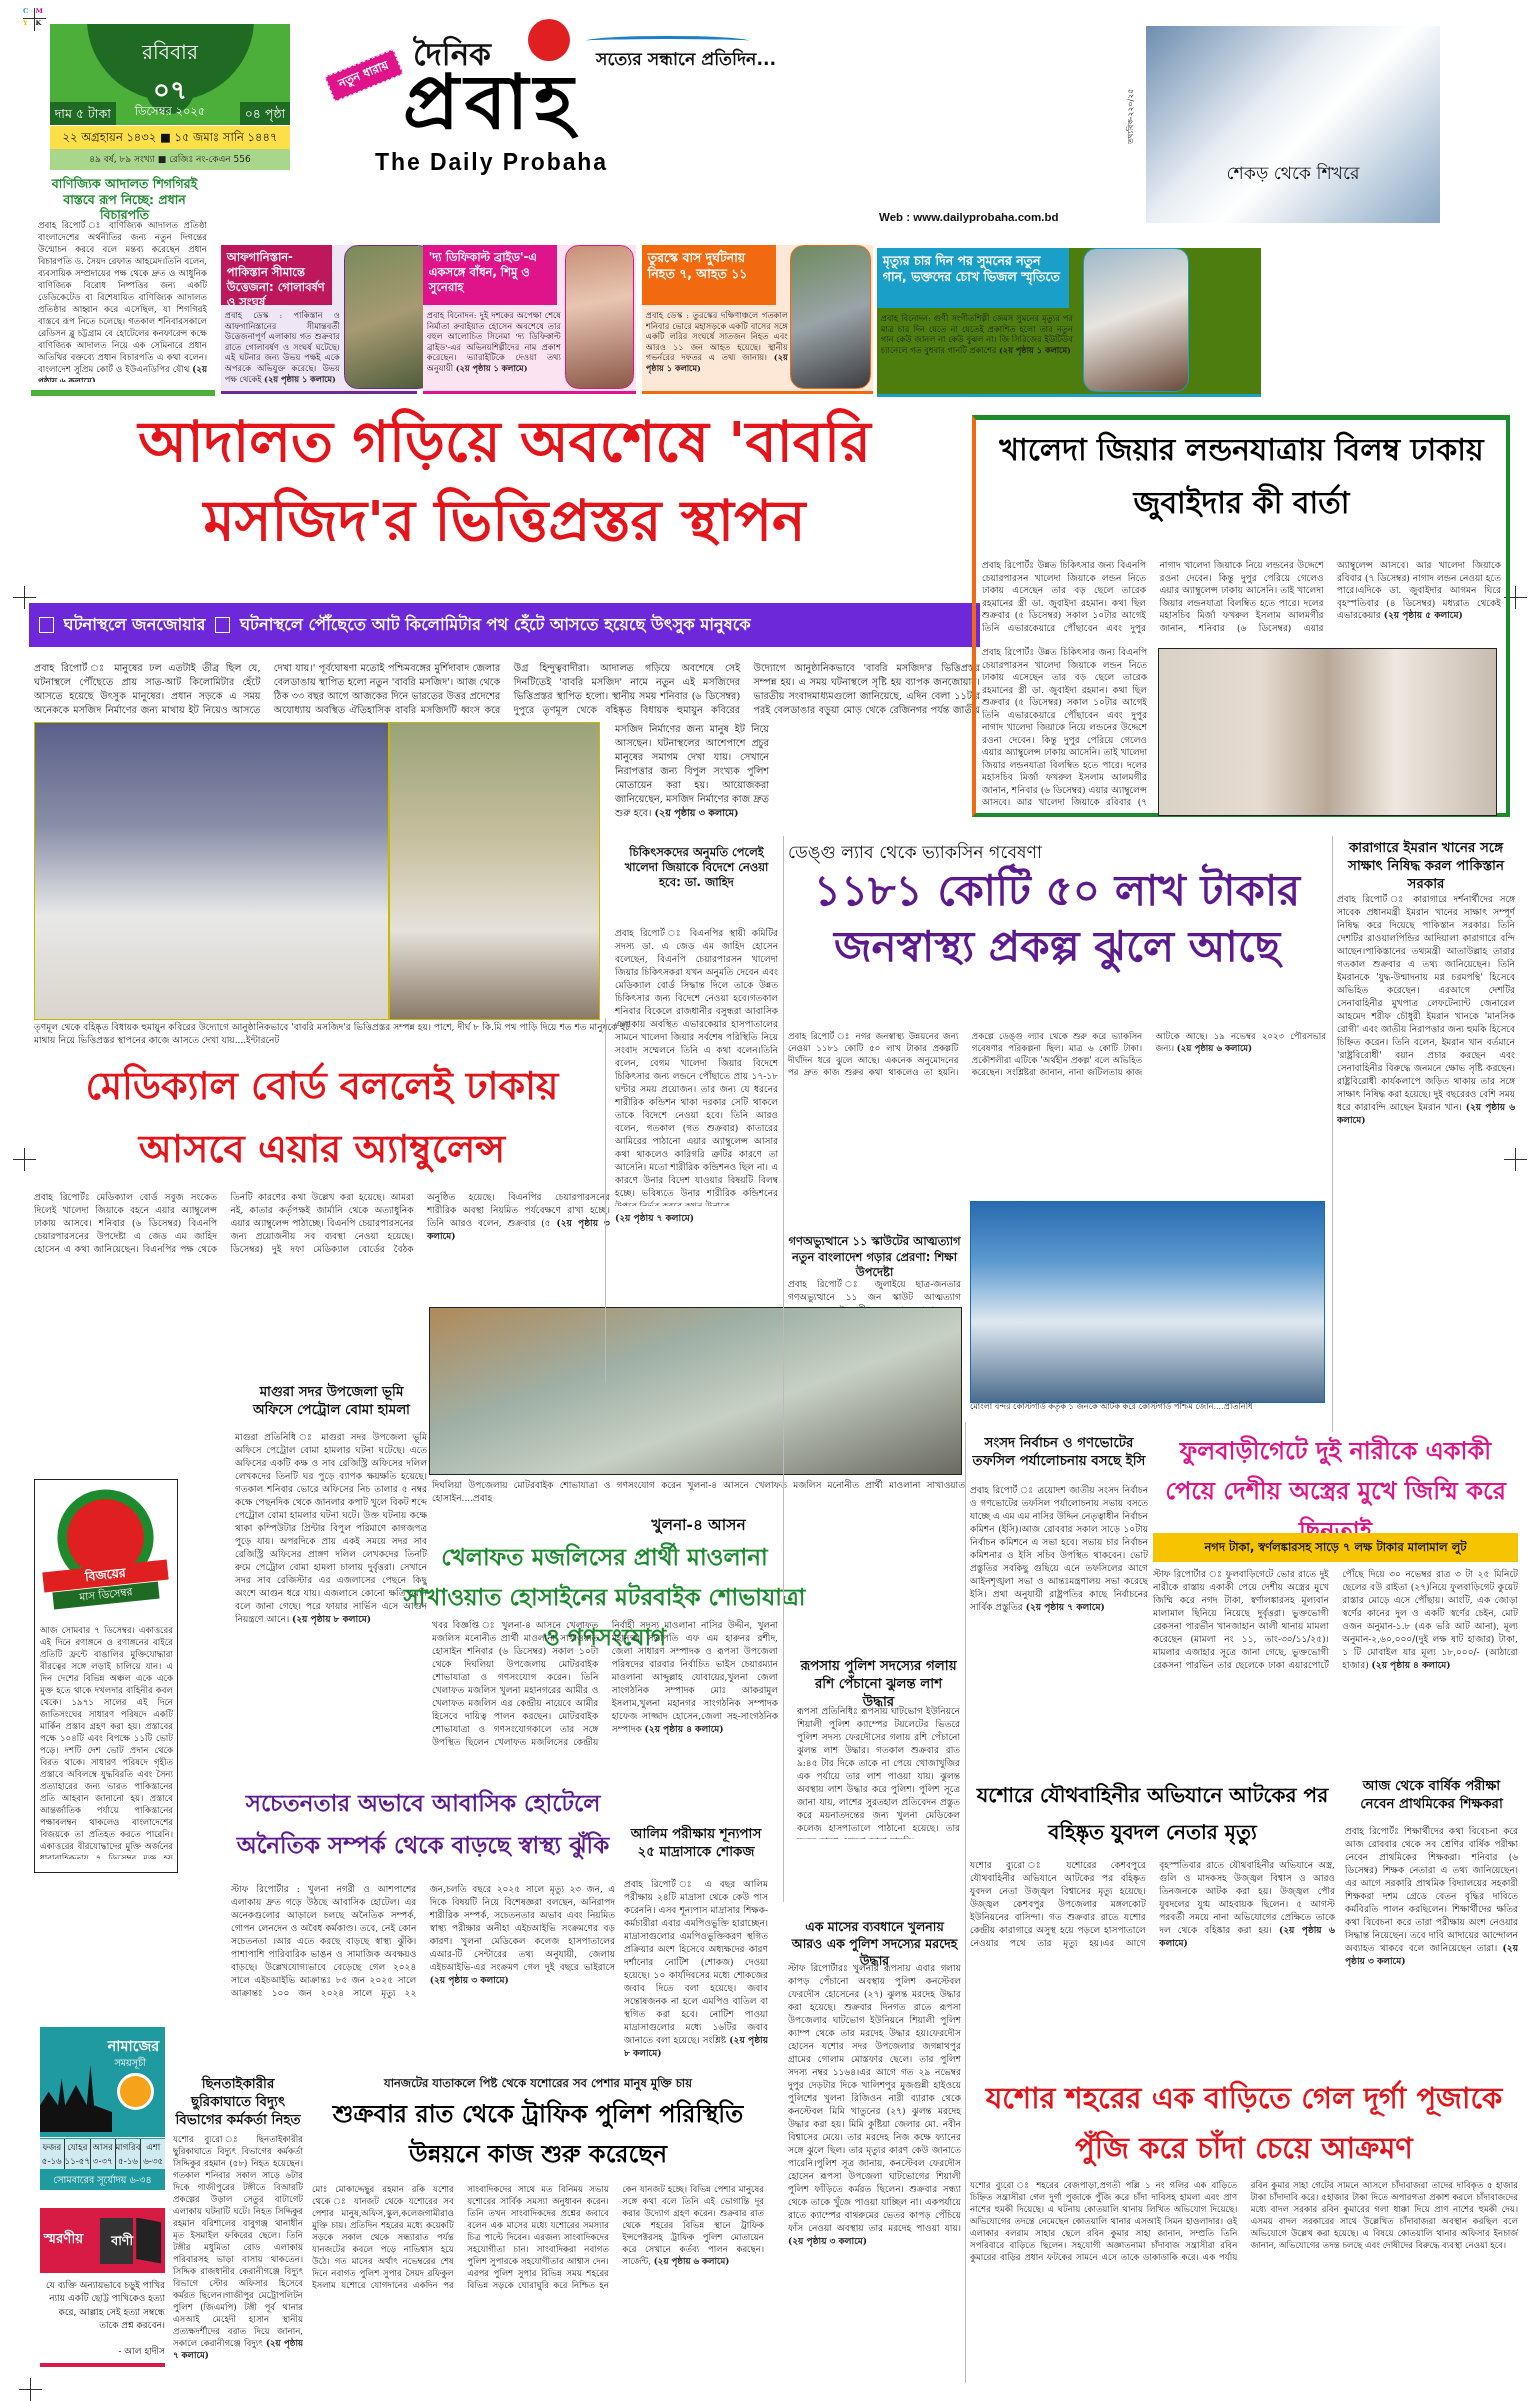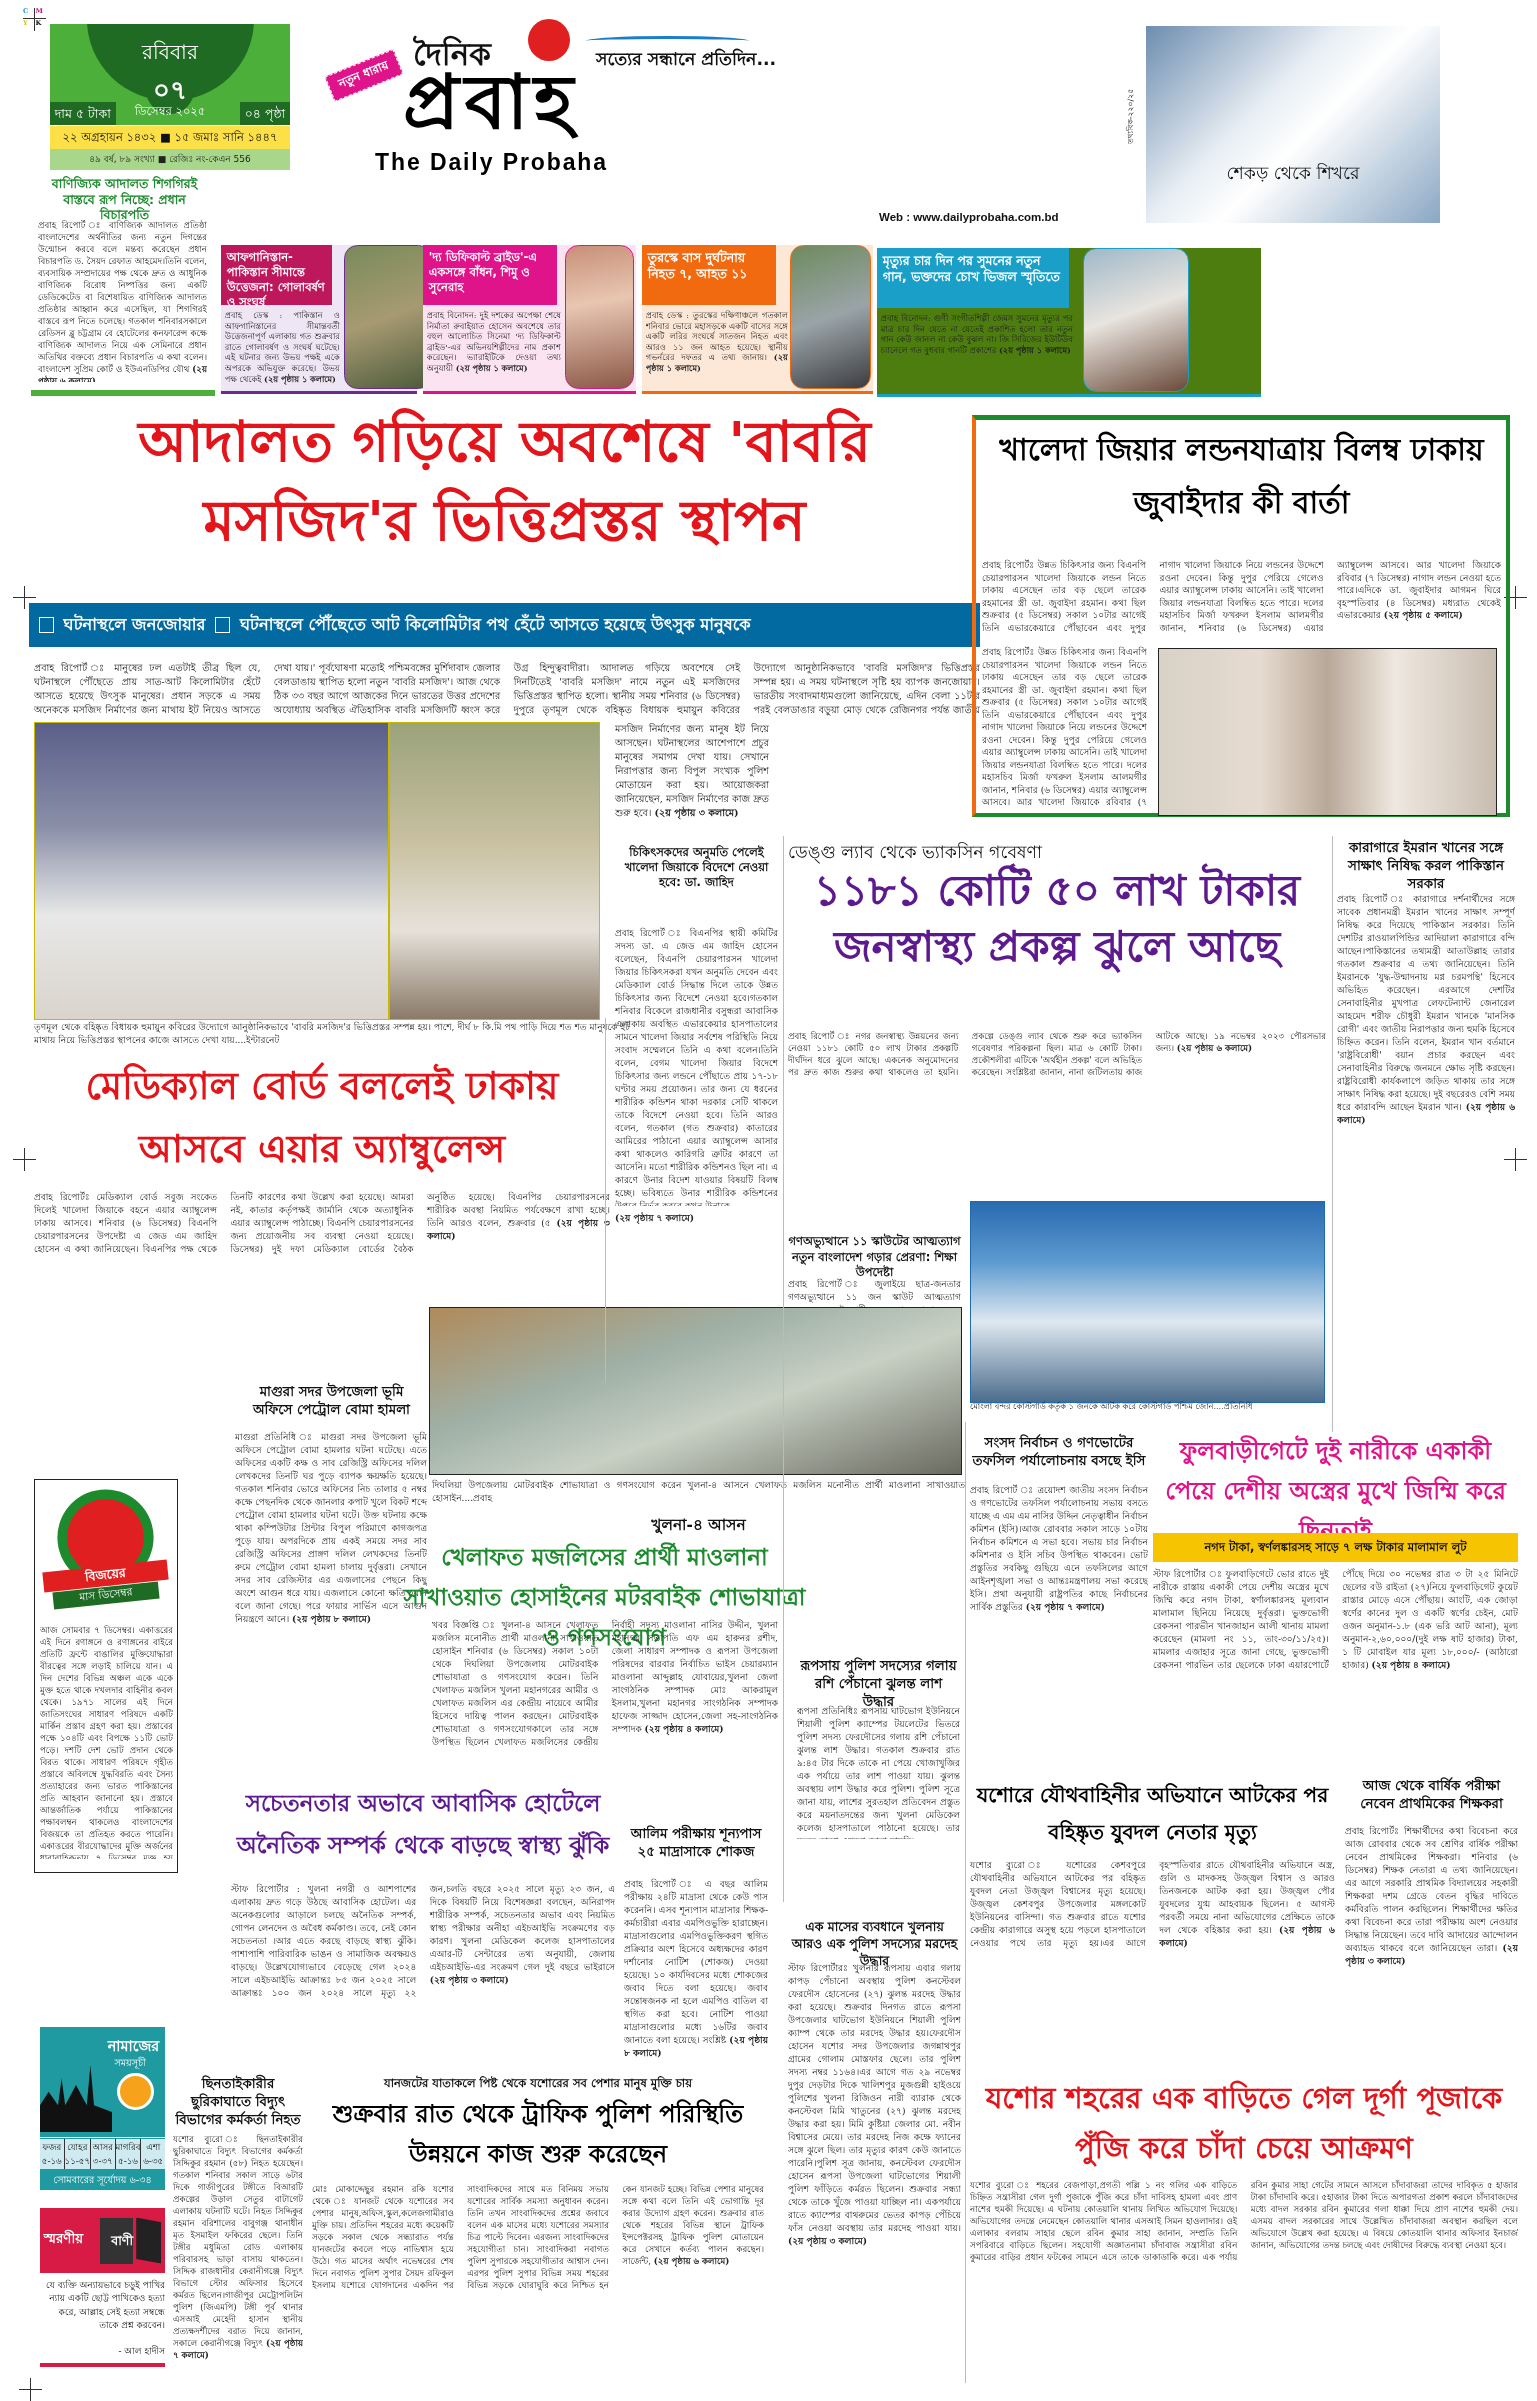--- a/index.html
+++ b/index.html
@@ -105,21 +105,21 @@
 [data-name="teaser-turkey"] [data-name="teaser-photo-bus-crash"]{left:148px!important;width:81px!important}
 [data-name="teaser-bride"]{left:423px!important;width:213px!important}
 [data-name="teaser-afghanistan"]{left:221px!important;width:196px!important}
 [data-name="teaser-song"]{left:877px!important;width:384px!important}
 [data-name="teaser-song"] [data-name="teaser-title"]{width:192px!important}
 [data-name="teaser-song"] [data-name="teaser-body"]{width:192px!important}
 [data-name="teaser-song"] [data-name="teaser-photo-singer"]{left:206px!important;width:106px!important}
 </style>
 
 <div class="abs hl" data-name="lead-headline" style="left:29px;top:402px;width:951px;font-size:56px;color:#e4141b;line-height:79px">আদালত গড়িয়ে অবশেষে 'বাবরি মসজিদ'র ভিত্তিপ্রস্তর স্থাপন</div>
-<div class="abs" data-name="lead-bullets-bar" style="left:29px;top:603px;width:951px;height:44px;background:#0369a1;color:#fff;display:flex;align-items:center;gap:9.6px;padding:0 9.6px;font-size:16.3px;font-weight:bold">
+<div class="abs" data-name="lead-bullets-bar" style="left:29px;top:603px;width:951px;height:44px;background:#6d28d9;color:#fff;display:flex;align-items:center;gap:9.6px;padding:0 9.6px;font-size:16.3px;font-weight:bold">
   <span data-name="checkbox-icon" style="display:inline-block;width:15.4px;height:15.4px;border:1.9px solid #fff"></span>
   <span data-name="lead-bullet">ঘটনাস্থলে জনজোয়ার</span>
   <span data-name="checkbox-icon" style="display:inline-block;width:15.4px;height:15.4px;border:1.9px solid #fff"></span>
   <span data-name="lead-bullet">ঘটনাস্থলে পৌঁছেতে আট কিলোমিটার পথ হেঁটে আসতে হয়েছে উৎসুক মানুষকে</span>
 </div>
 
 <div class="abs body-text cols" data-name="lead-body" style="left:34px;top:661px;width:946px;height:60px;column-count:4;overflow:hidden;font-size:9.6px;line-height:14px">
   <span>প্রবাহ রিপোর্ট ঃ মানুষের ঢল এতটাই তীব্র ছিল যে, ঘটনাস্থলে পৌঁছেতে প্রায় সাত-আট কিলোমিটার হেঁটে আসতে হয়েছে উৎসুক মানুষের। প্রধান সড়কে এ সময় অনেককে মসজিদ নির্মাণের জন্য মাথায় ইট নিয়েও আসতে দেখা যায়।' পূর্বঘোষণা মতোই পশ্চিমবঙ্গের মুর্শিদাবাদ জেলার বেলডাঙায় স্থাপিত হলো নতুন 'বাবরি মসজিদ'। আজ থেকে ঠিক ৩৩ বছর আগে আজকের দিনে ভারতের উত্তর প্রদেশের অযোধ্যায় অবস্থিত ঐতিহাসিক বাবরি মসজিদটি ধ্বংস করে উগ্র হিন্দুত্ববাদীরা। আদালত গড়িয়ে অবশেষে সেই দিনটিতেই 'বাবরি মসজিদ' নামে নতুন এই মসজিদের ভিত্তিপ্রস্তর স্থাপিত হলো। স্থানীয় সময় শনিবার (৬ ডিসেম্বর) দুপুরে তৃণমূল থেকে বহিষ্কৃত বিধায়ক হুমায়ুন কবিরের উদ্যোগে আনুষ্ঠানিকভাবে 'বাবরি মসজিদ'র ভিত্তিপ্রস্তর সম্পন্ন হয়। এ সময় ঘটনাস্থলে সৃষ্টি হয় ব্যাপক জনজোয়ার। ভারতীয় সংবাদমাধ্যমগুলো জানিয়েছে, এদিন বেলা ১১টার পরই বেলডাঙার বড়ুয়া মোড় থেকে রেজিনগর পর্যন্ত জাতীয় সড়কে যান চলাচল প্রায় বন্ধ হয়ে যায়। শিলিগুড়িগামী লেনেও যানজট সৃষ্টি হয়। তবে জিকুটা কম এবং</span>
 </div>
 <div class="abs photo" data-name="lead-photo" style="left:34px;top:722px;width:355px;height:298px;background:linear-gradient(180deg,#5a5f8a,#8a8fa8 35%,#e8e8e8 65%,#d9d4cc)"></div>

